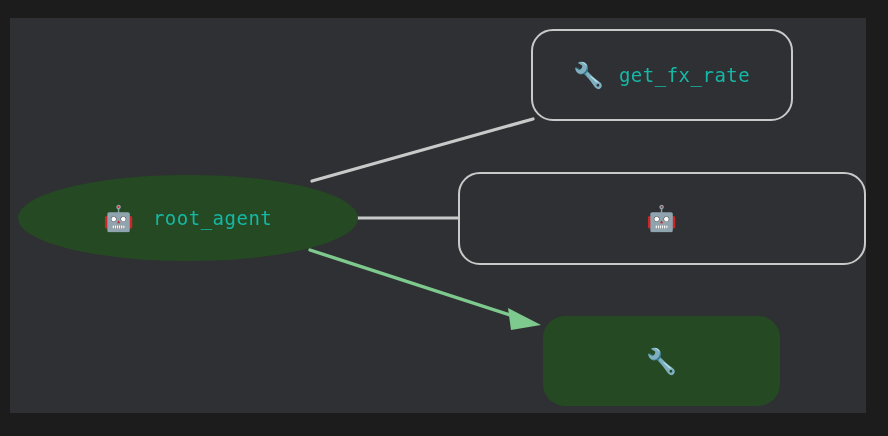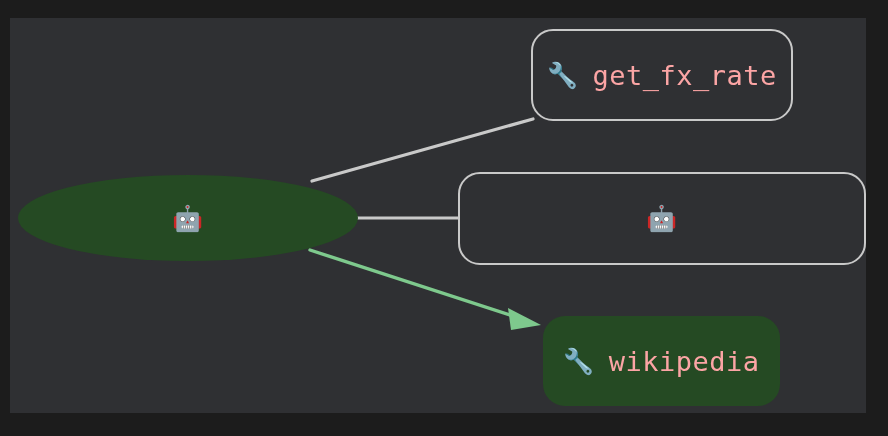--- a/index.html
+++ b/index.html
@@ -47,23 +47,23 @@
     width: 100%;
     justify-content: center;
   }
   .node-icon {
     font-size: 25px;
     line-height: 1;
     flex: 0 0 auto;
     filter: saturate(1.05);
   }
   .node-label {
-    color: #fca5a5;
+    color: #14b8a6;
     font-family: "DejaVu Sans Mono", "Liberation Mono", monospace;
-    font-size: 27px;
+    font-size: 19px;
     letter-spacing: 0.5px;
     white-space: nowrap;
     line-height: 1;
   }
 
   
   #node-root-agent {
     left: 18px;
     top: 175px;
     width: 340px;
@@ -119,36 +119,36 @@
 
     <line x1="356" y1="218" x2="459" y2="218" stroke="#c9c9c9" stroke-width="3.2" stroke-linecap="round"></line>
 
     <line x1="310" y1="250" x2="513" y2="316" stroke="#7ec98d" stroke-width="3.4" stroke-linecap="round"></line>
     <polygon points="541,325 508,308 511,330" fill="#7ec98d"></polygon>
   </svg>
 
   <div class="node" id="node-root-agent">
     <div class="node-inner">
       <span class="node-icon">🤖</span>
+      <span class="node-label">root_agent</span>
     </div>
   </div>
 
   <div class="node" id="node-get-fx-rate">
     <div class="node-inner">
       <span class="node-icon">🔧</span>
       <span class="node-label">get_fx_rate</span>
     </div>
   </div>
 
   <div class="node" id="node-google-search-agent">
     <div class="node-inner">
       <span class="node-icon">🤖</span>
     </div>
   </div>
 
   <div class="node" id="node-wikipedia">
     <div class="node-inner">
       <span class="node-icon">🔧</span>
-      <span class="node-label">wikipedia</span>
     </div>
   </div>
 
 </div>
 
 </body></html>

